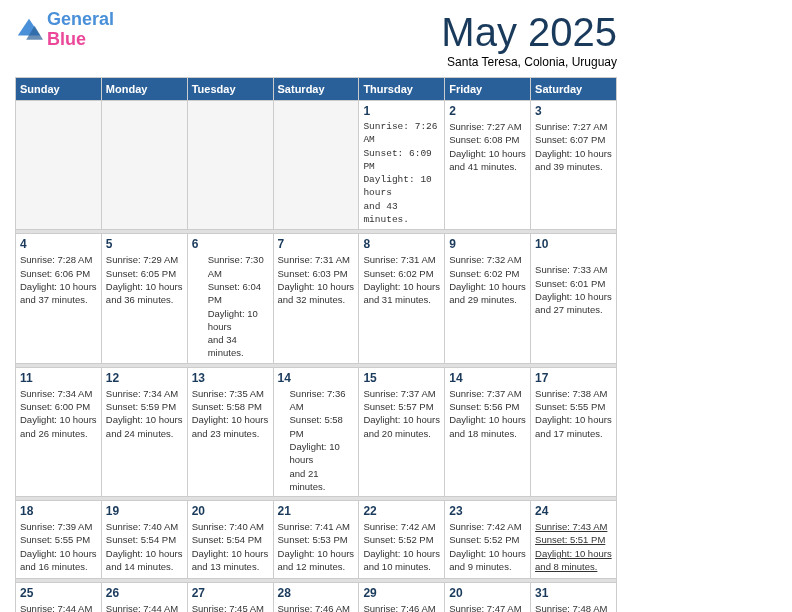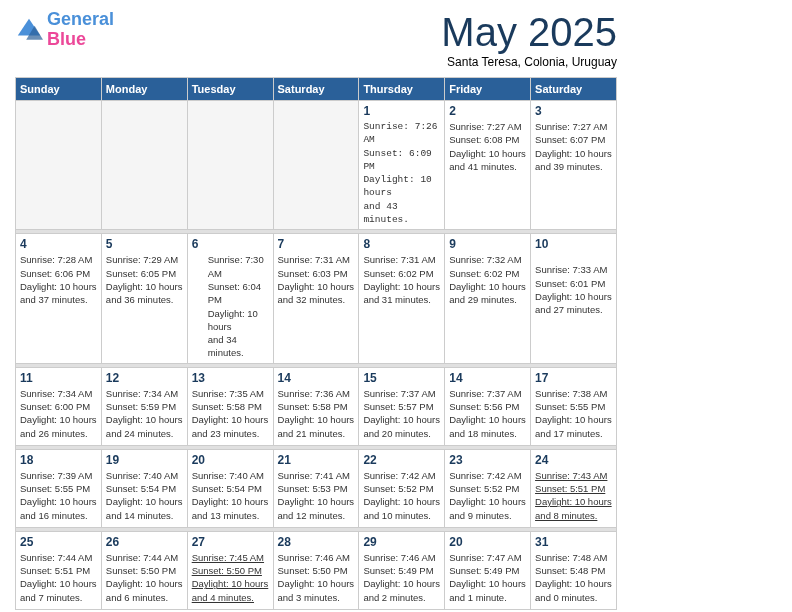--- a/index.html
+++ b/index.html
@@ -223,21 +223,21 @@
           </td>
           <td>
             <div class="day-num">13</div>
             <div class="day-info" style="white-space: pre-line;">Sunrise: 7:35 AM
 Sunset: 5:58 PM
 Daylight: 10 hours
 and 23 minutes.</div>
           </td>
           <td>
             <div class="day-num">14</div>
-            <div class="day-info" style="white-space: pre-line;">Sunrise: 7:36 AM
+            <div class="day-info" style="white-space: pre-line; margin-left: 12px;">Sunrise: 7:36 AM
 Sunset: 5:58 PM
 Daylight: 10 hours
 and 21 minutes.</div>
           </td>
           <td>
             <div class="day-num">15</div>
             <div class="day-info" style="white-space: pre-line;">Sunrise: 7:37 AM
 Sunset: 5:57 PM
 Daylight: 10 hours
 and 20 minutes.</div>

